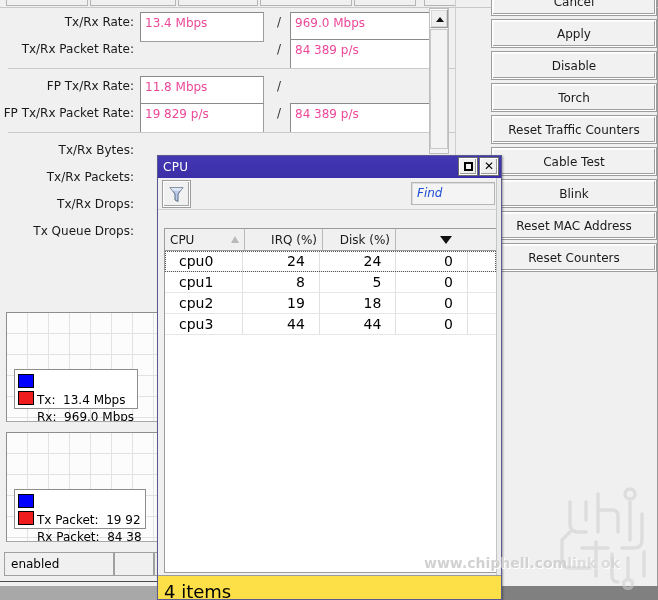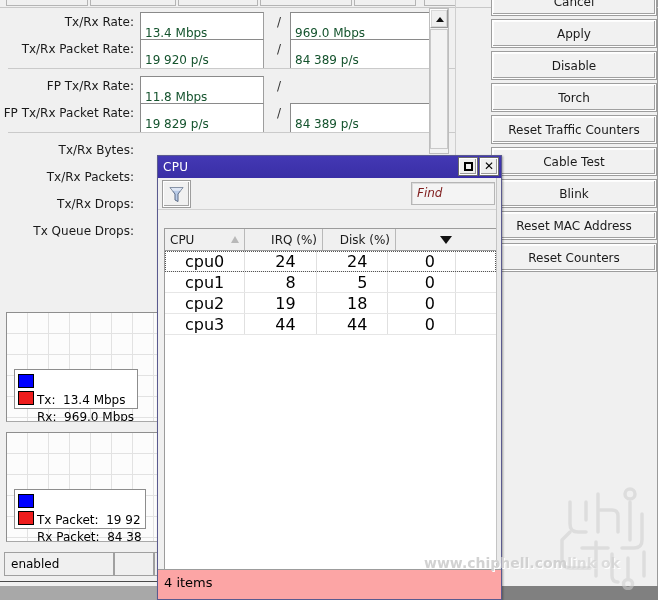--- a/index.html
+++ b/index.html
@@ -40,23 +40,23 @@
   .flabel {
     position: absolute; right: 338px; top: 6px;
     text-align: right; white-space: nowrap;
     font-size: 12px; color: #1a1a1a;
   }
   .finput {
     position: absolute; top: 3px; height: 30px;
     background: #fff;
     border: 1px solid #9e9e9e;
     border-top-color: #8a8a8a; border-left-color: #8a8a8a;
-    padding: 12px 4px 0 4px;
+    padding: 2px 4px 0 4px;
     font-size: 12px; line-height: 16px;
-    color: #14532d; white-space: nowrap; overflow: hidden;
+    color: #ec4899; white-space: nowrap; overflow: hidden;
   }
   .fin-a { left: 140px; width: 124px; }
   .fin-b { left: 290px; width: 140px; }
   .fslash { position: absolute; left: 277px; top: 6px; font-size: 12px; color: #333; }
 
   .hsep { position: absolute; left: 8px; width: 448px; border-top: 1px solid #cacaca; }
 
   
   .vscroll {
     position: absolute; left: 429px; top: 8px;
@@ -202,21 +202,21 @@
     box-shadow: inset -1px -1px 0 #a3a3a3, 0 0 0 1px #9d9d9d;
     display: flex; align-items: center; justify-content: center;
   }
   .find-box {
     position: absolute; right: 6px; top: 4px;
     width: 84px; height: 23px;
     background: #f4f4f4;
     border: 1px solid #b6b6b6;
     box-shadow: inset 1px 1px 0 #dcdcdc;
     padding: 3px 0 0 5px;
-    font-size: 12px; font-style: italic; color: #7f1d1d;
+    font-size: 12px; font-style: italic; color: #1d4ed8;
   }
 
   .cpu-table { position: absolute; left: 6px; top: 72px; width: 333px; height: 345px;
                border: 1px solid #9c9c9c; background: #fff; overflow: hidden; }
   .cpu-thead { display: flex; height: 22px; background: #f0f0f0; border-bottom: 1px solid #9c9c9c; }
   .th {
     position: relative; display: flex; align-items: center;
     padding: 0 5px; font-size: 12px; color: #1a1a1a;
     border-right: 1px solid #b9b9b9; background: #f0f0f0;
   }
@@ -237,32 +237,32 @@
   }
   .col-cpu  { width: 80px; }
   .col-load { width: 78px; justify-content: flex-end; }
   .col-irq  { width: 78px; justify-content: flex-end; }
   .col-disk { width: 73px; justify-content: flex-end; }
 
   .cpu-row { display: flex; height: 21px; background: #fff; border-bottom: 1px solid #e6e6e6; }
   .cpu-row.focused { outline: 1px dotted #555; outline-offset: -1px; }
   .td {
     display: flex; align-items: center;
-    padding: 0 20px; font-size: 16px; color: #000;
+    padding: 0 14px; font-size: 14px; color: #000;
     border-right: 1px solid #e0e0e0;
   }
   .td.num { justify-content: flex-end; }
   .td-rest { flex: 1 1 auto; border-right: none; }
 
   .cpu-status {
-    position: absolute; left: 0; bottom: 0; width: 343px; height: 30px;
-    background: #fca5a5;
+    position: absolute; left: 0; bottom: 0; width: 343px; height: 24px;
+    background: #fde047;
     border-top: 1px solid #9c9c9c;
     padding: 5px 0 0 6px;
-    font-size: 13px;
+    font-size: 18px;
   }
   .cpu-scroll-right {
     position: absolute; right: 0; top: 22px; width: 5px; bottom: 24px;
     background: #eaeaea; border-left: 1px solid #c4c4c4;
   }
 
   
   .wm-text {
     position: absolute; left: 424px; top: 555px;
     font-size: 14px; font-weight: bold; color: #d2d2d2;
@@ -299,21 +299,20 @@
 
       <div class="frow">
         <div class="flabel">Tx/Rx Rate:</div>
         <div class="finput fin-a">13.4 Mbps</div>
         <div class="fslash">/</div>
         <div class="finput fin-b">969.0 Mbps</div>
       </div>
 
       <div class="frow">
         <div class="flabel">Tx/Rx Packet Rate:</div>
-        <div class="finput fin-a">19 920 p/s</div>
         <div class="fslash">/</div>
         <div class="finput fin-b">84 389 p/s</div>
       </div>
 
       <div style="height:10px;position:relative;">
         <div class="hsep" style="top:5px;"></div>
       </div>
 
       <div class="frow">
         <div class="flabel">FP Tx/Rx Rate:</div>

